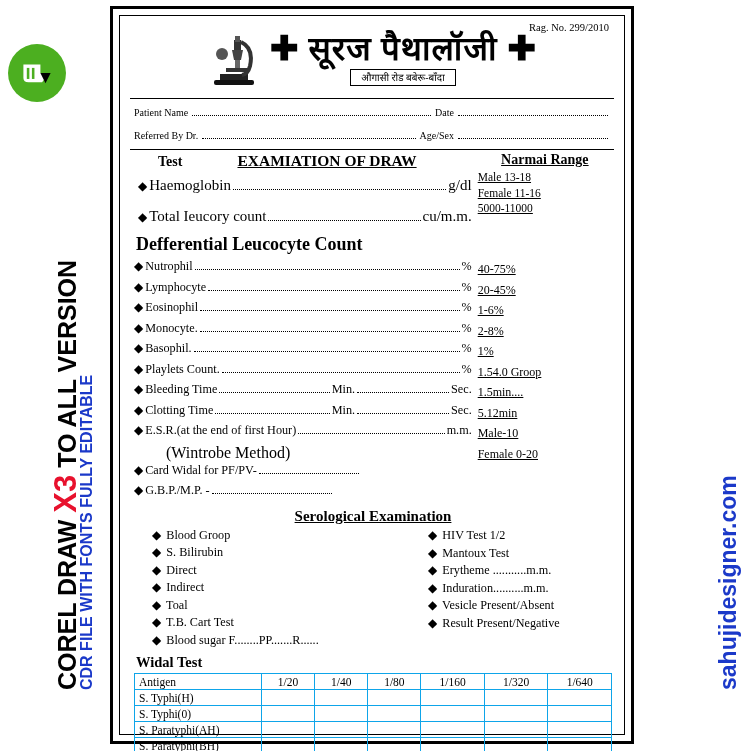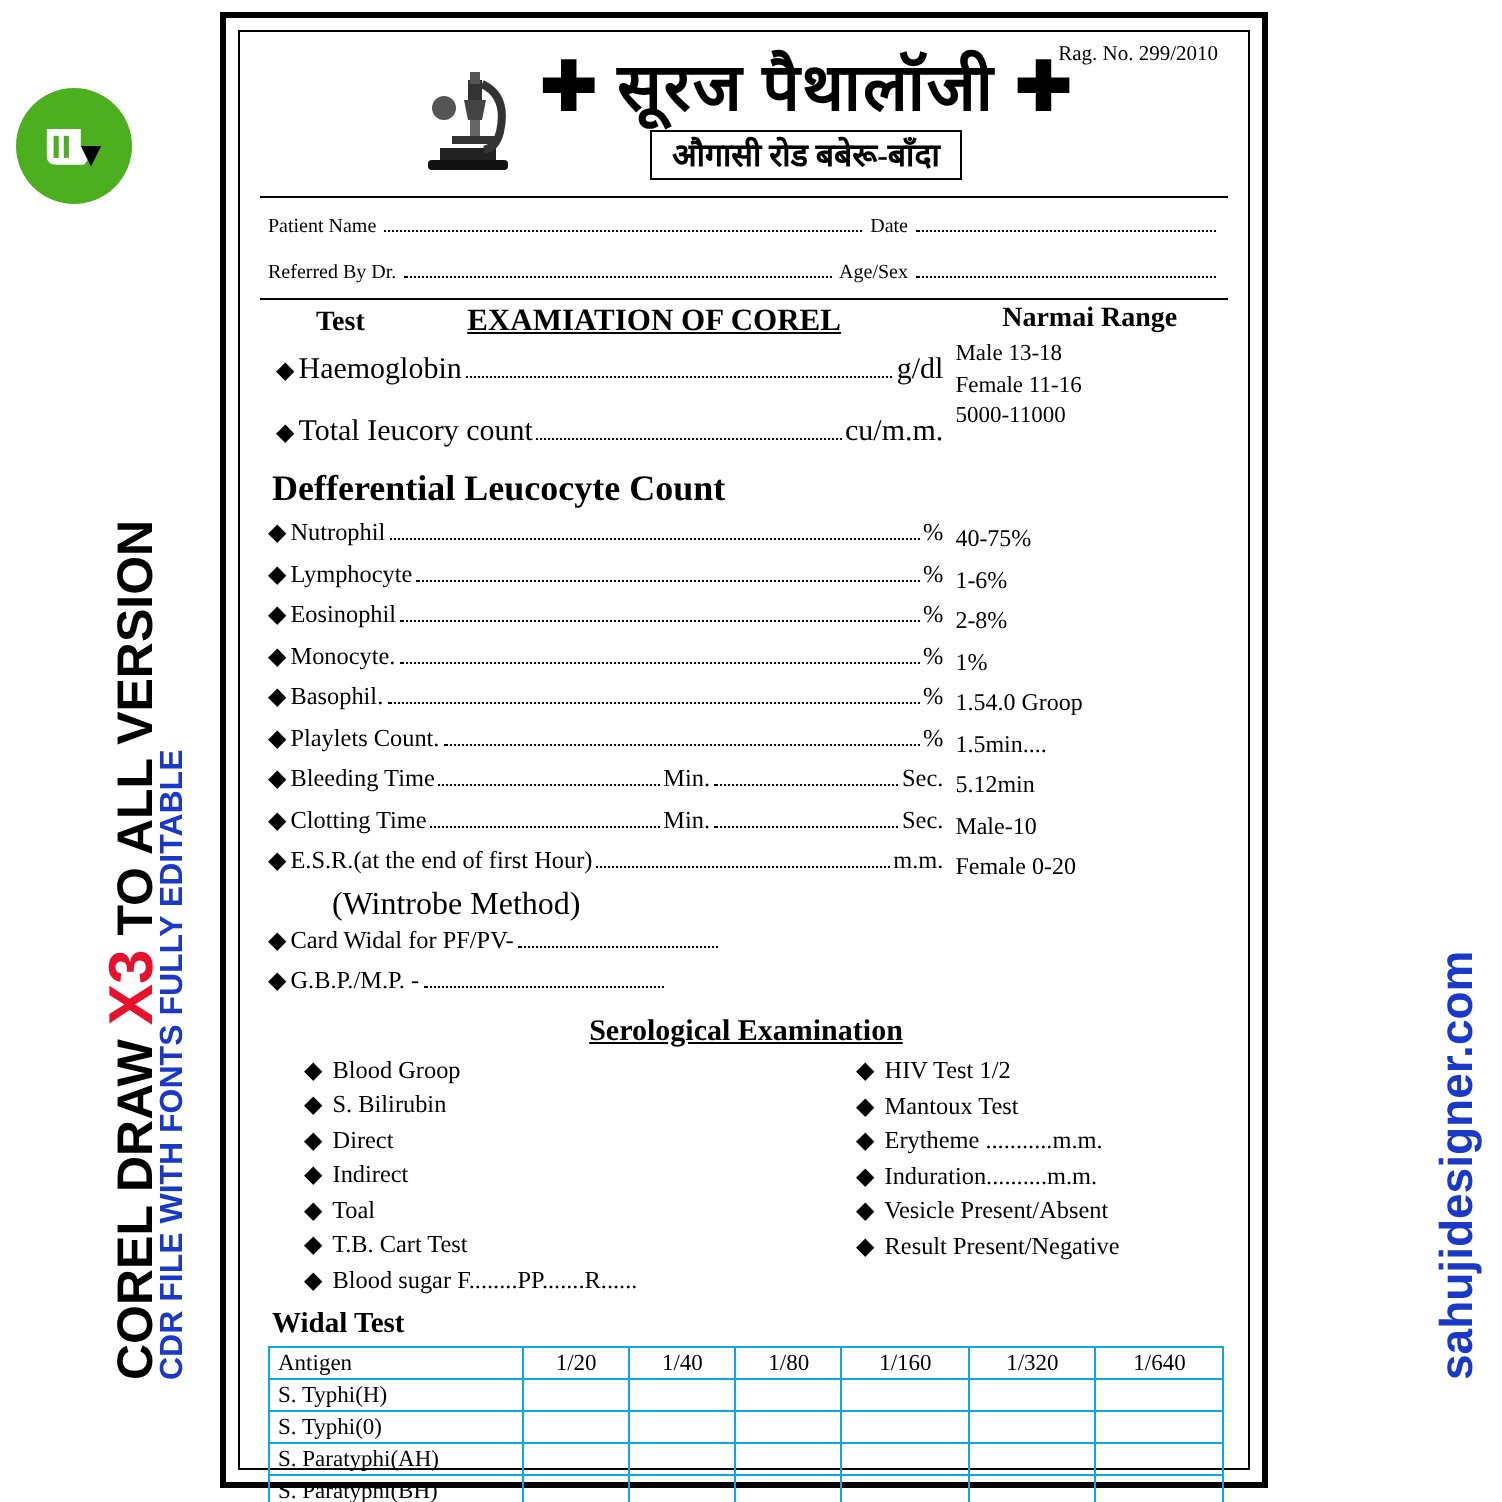--- a/index.html
+++ b/index.html
@@ -132,22 +132,22 @@
   }
   .lab-name {
     font-size: 33px;
     font-weight: bold;
     letter-spacing: 1px;
     line-height: 1.05;
   }
   .lab-addr {
     display: inline-block;
     margin-top: 2px;
-    font-size: 16px;
-    font-weight: bold;
+    font-size: 10px;
+    font-weight: normal;
     border: 1.5px solid #000;
     padding: 0px 10px 1px 10px;
   }
 
   .rule {
     border-top: 1px solid #000;
     margin: 4px 0 0 0;
   }
 
   .patient-line {
@@ -167,21 +167,21 @@
   .body-area {
     position: relative;
     padding: 2px 2px 0 4px;
     font-size: 12.5px;
   }
 
   .col-split {
     display: flex;
   }
   .col-left { width: 352px; }
-  .col-right { width: 140px; padding-left: 6px; }
+  .col-right { width: 140px; padding-left: 6px; text-decoration: underline; }
 
   .sec-head {
     text-align: center;
     font-weight: bold;
     font-size: 15.5px;
     text-decoration: underline;
   }
   .test-word {
     font-weight: bold;
     font-size: 14px;
@@ -352,21 +352,21 @@
     </div>
 
     <div class="rule"></div>
 
     <div class="body-area">
 
       <div class="col-split">
         <div class="col-left">
           <div style="display:flex; align-items:baseline;">
             <span class="test-word">Test</span>
-            <span class="sec-head" style="flex:1 1 auto;">EXAMIATION OF COREL</span>
+            <span class="sec-head" style="flex:1 1 auto;">EXAMIATION OF DRAW</span>
           </div>
         </div>
         <div class="col-right">
           <div class="range-head">Narmai Range</div>
         </div>
       </div>
 
       <div class="col-split">
         <div class="col-left">
           <div class="big-item">
@@ -463,20 +463,21 @@
           </div>
           <div class="row">
             <span class="diamond">◆</span>
             <span class="name">G.B.P./M.P. -</span>
             <span class="leader" style="flex:0 0 120px;"></span>
           </div>
         </div>
 
         <div class="col-right">
           <div class="rng">40-75%</div>
+          <div class="rng">20-45%</div>
           <div class="rng">1-6%</div>
           <div class="rng">2-8%</div>
           <div class="rng">1%</div>
           <div class="rng">1.54.0 Groop</div>
           <div class="rng">1.5min....</div>
           <div class="rng">5.12min</div>
           <div class="rng">Male-10</div>
           <div class="rng">Female 0-20</div>
         </div>
       </div>

